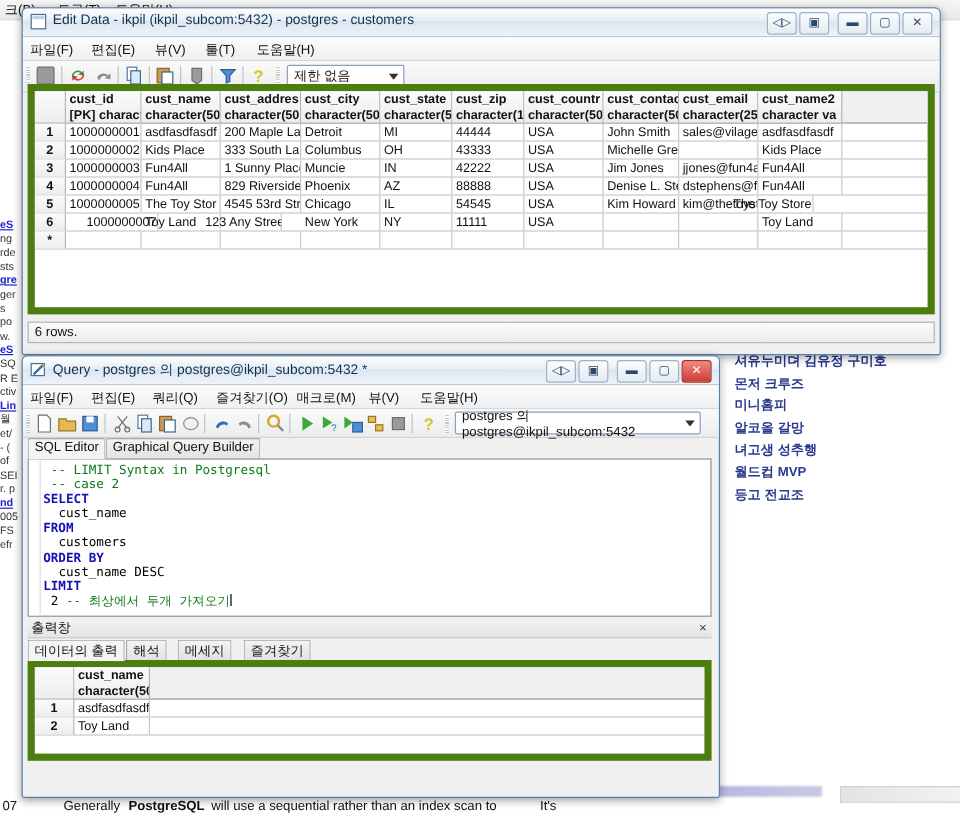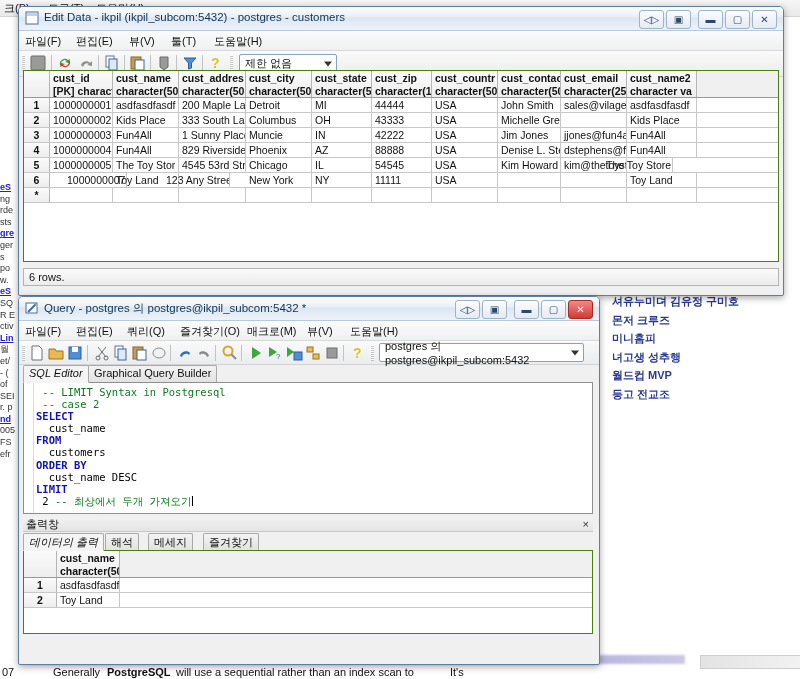--- a/index.html
+++ b/index.html
@@ -64,24 +64,24 @@
     display:flex;align-items:center;font-size:11px;color:#111;padding-left:5px;box-sizing:border-box;}
   .combo .arw{position:absolute;right:4px;top:50%;transform:translateY(-50%);
     width:0;height:0;border-left:4px solid transparent;border-right:4px solid transparent;border-top:5px solid #333;}
 
   
   .tabsrow{position:absolute;height:18px;}
   .tab{position:absolute;top:0;height:17px;box-sizing:border-box;
     border:1px solid #a9a9a9;border-bottom:none;border-radius:2px 2px 0 0;
     background:linear-gradient(#f3f3f3,#e2e2e2);
     font-size:11px;color:#111;padding:1px 5px 0 5px;white-space:nowrap;}
-  .tab.act{background:#f4f4f4;border-bottom:1px solid #f4f4f4;height:18px;z-index:3;font-style:italic;}
+  .tab.act{background:#f4f4f4;border-bottom:1px solid #f4f4f4;height:18px;z-index:3;}
 
   
-  .grid{position:absolute;background:#fff;border:1px solid #4d7c0f;box-sizing:border-box;overflow:hidden;}
+  .grid{position:absolute;background:#fff;border:6px solid #4d7c0f;box-sizing:border-box;overflow:hidden;}
   .ghead{position:absolute;left:0;top:0;height:27px;width:100%;
     background:#f0f0f0;border-bottom:1px solid #999;box-sizing:border-box;}
   .gh{position:absolute;top:0;height:26px;box-sizing:border-box;border-right:1px solid #b5b5b5;
     background:linear-gradient(#fbfbfb,#ededed);padding:1px 2px 0 3px;overflow:hidden;}
   .gh span{display:block;font-size:10.5px;font-weight:bold;color:#111;line-height:12.5px;white-space:nowrap;}
   .grow{position:absolute;left:0;height:15px;width:100%;border-bottom:1px solid #c8c8c8;box-sizing:border-box;}
   .gnum{position:absolute;left:0;top:0;height:14px;box-sizing:border-box;
     background:linear-gradient(#fbfbfb,#ededed);border-right:1px solid #b5b5b5;
     text-align:center;font-size:10.5px;font-weight:bold;color:#111;line-height:14px;}
   .gc{position:absolute;top:0;height:14px;box-sizing:border-box;border-right:1px solid #c8c8c8;
@@ -148,20 +148,21 @@
     <div class="ln lk">nd</div>
     <div class="ln">005</div>
     <div class="ln">FS</div>
     <div class="ln">efr</div>
   </div>
 
   <div class="bg-rightcol">
     <div class="rl">셔유누미뎌 김유정 구미호</div>
     <div class="rl">몬저 크루즈</div>
     <div class="rl">미니홈피</div>
+    <div class="rl">알코올 갈망</div>
     <div class="rl">녀고생 성추행</div>
     <div class="rl">월드컵 MVP</div>
     <div class="rl">등고 전교조</div>
   </div>
 
   <div class="bg-botbar"></div>
   <div class="bg-botbar2"></div>
   <div class="bg-taskhint"></div>
   <div class="bg-botline">
     <span style="position:absolute;left:2px;">07</span>

